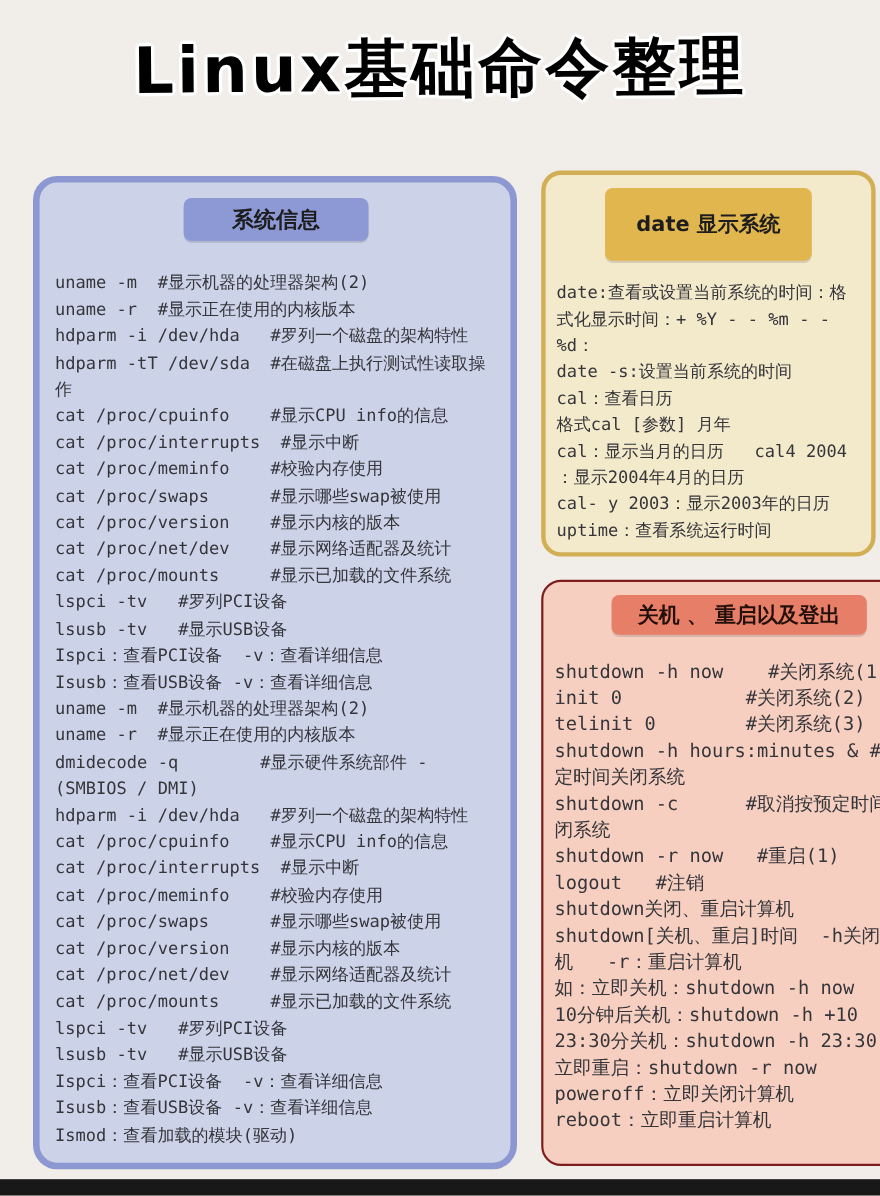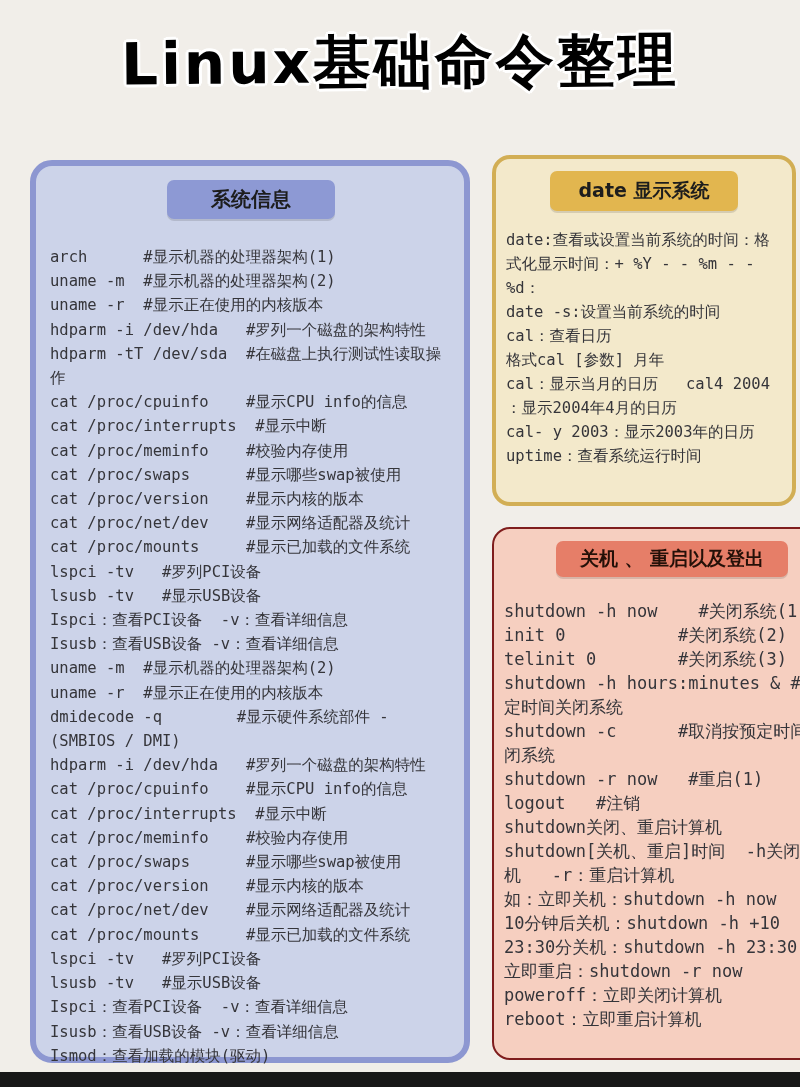--- a/index.html
+++ b/index.html
@@ -31,21 +31,21 @@
     left:492px;top:527px;width:360px;height:533px;
     background:#f6cfc0;border:2px solid #7f1d1d;border-radius:18px;
     padding:8px 10px;
   }
   .badge{
     display:block;margin:4px auto 17px auto;width:fit-content;
     font-weight:700;color:#1d1d1d;text-align:center;
     border-radius:7px;box-shadow:0 2px 0 rgba(0,0,0,0.12);
   }
   .badge-blue{background:#8d99d4;font-size:20px;padding:6px 44px;}
-  .badge-yellow{background:#e2b64f;font-size:19px;padding:7px 28px;}
+  .badge-yellow{background:#e2b64f;font-size:19px;padding:20px 28px;}
   .badge-red{background:#e67e68;font-size:19px;padding:5px 24px;color:#241008;}
   .lines{
     margin-top:26px;
     font-family:"DejaVu Sans Mono","DejaVu Sans",sans-serif;
     color:#35353a;
   }
   .panel-blue .lines{font-size:15.5px;line-height:24.2px;}
   .panel-yellow .lines{font-size:15.5px;line-height:24px;margin-top:12px;}
   .panel-red .lines{font-size:17px;line-height:24px;margin-top:22px;}
   .line{white-space:pre-wrap;word-break:break-word;}
@@ -54,21 +54,20 @@
   }
 </style>
 </head>
 <body>
 
 <div class="title">Linux基础命令整理</div>
 
 <div class="panel panel-blue">
   <div class="badge badge-blue">系统信息</div>
   <div class="lines">
-      <div class="line">arch      #显示机器的处理器架构(1)</div>
       <div class="line">uname -m  #显示机器的处理器架构(2)</div>
       <div class="line">uname -r  #显示正在使用的内核版本</div>
       <div class="line">hdparm -i /dev/hda   #罗列一个磁盘的架构特性</div>
       <div class="line">hdparm -tT /dev/sda  #在磁盘上执行测试性读取操作</div>
       <div class="line">cat /proc/cpuinfo    #显示CPU info的信息</div>
       <div class="line">cat /proc/interrupts  #显示中断</div>
       <div class="line">cat /proc/meminfo    #校验内存使用</div>
       <div class="line">cat /proc/swaps      #显示哪些swap被使用</div>
       <div class="line">cat /proc/version    #显示内核的版本</div>
       <div class="line">cat /proc/net/dev    #显示网络适配器及统计</div>

